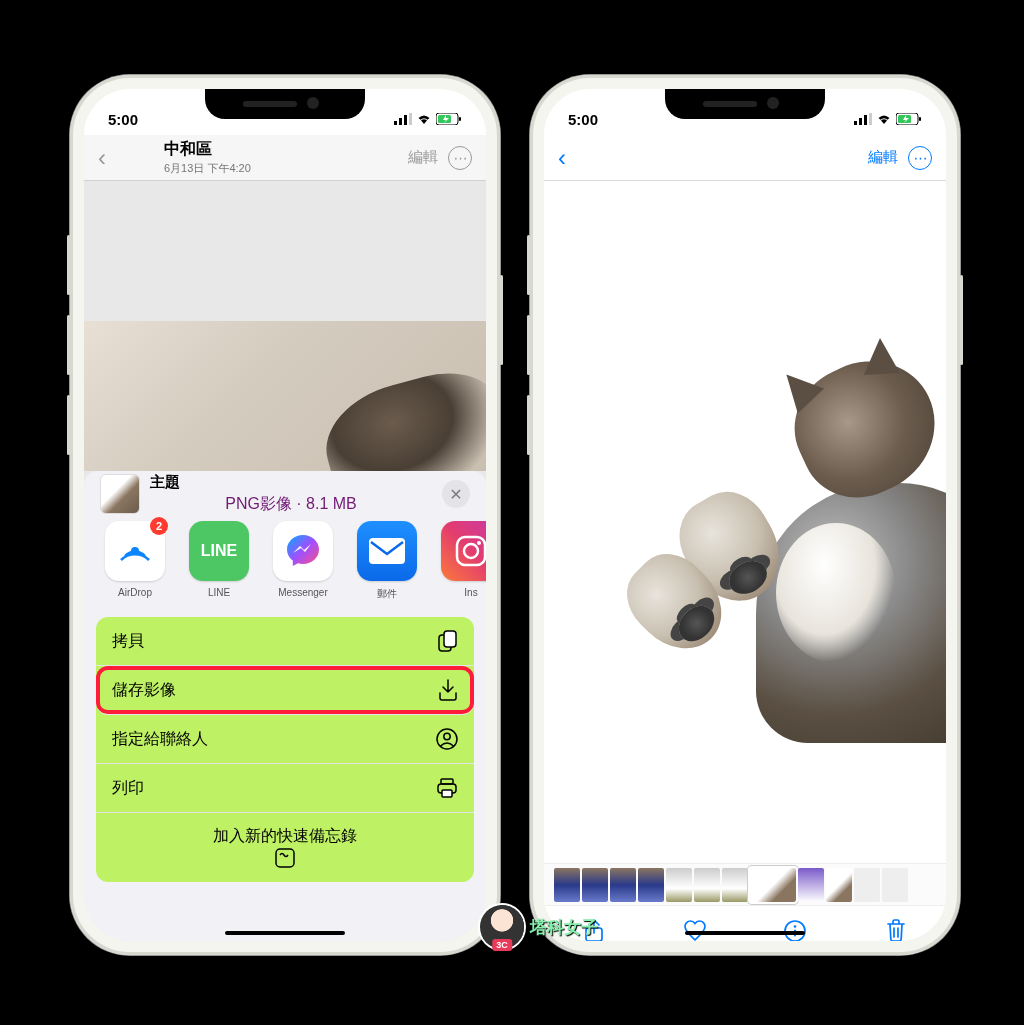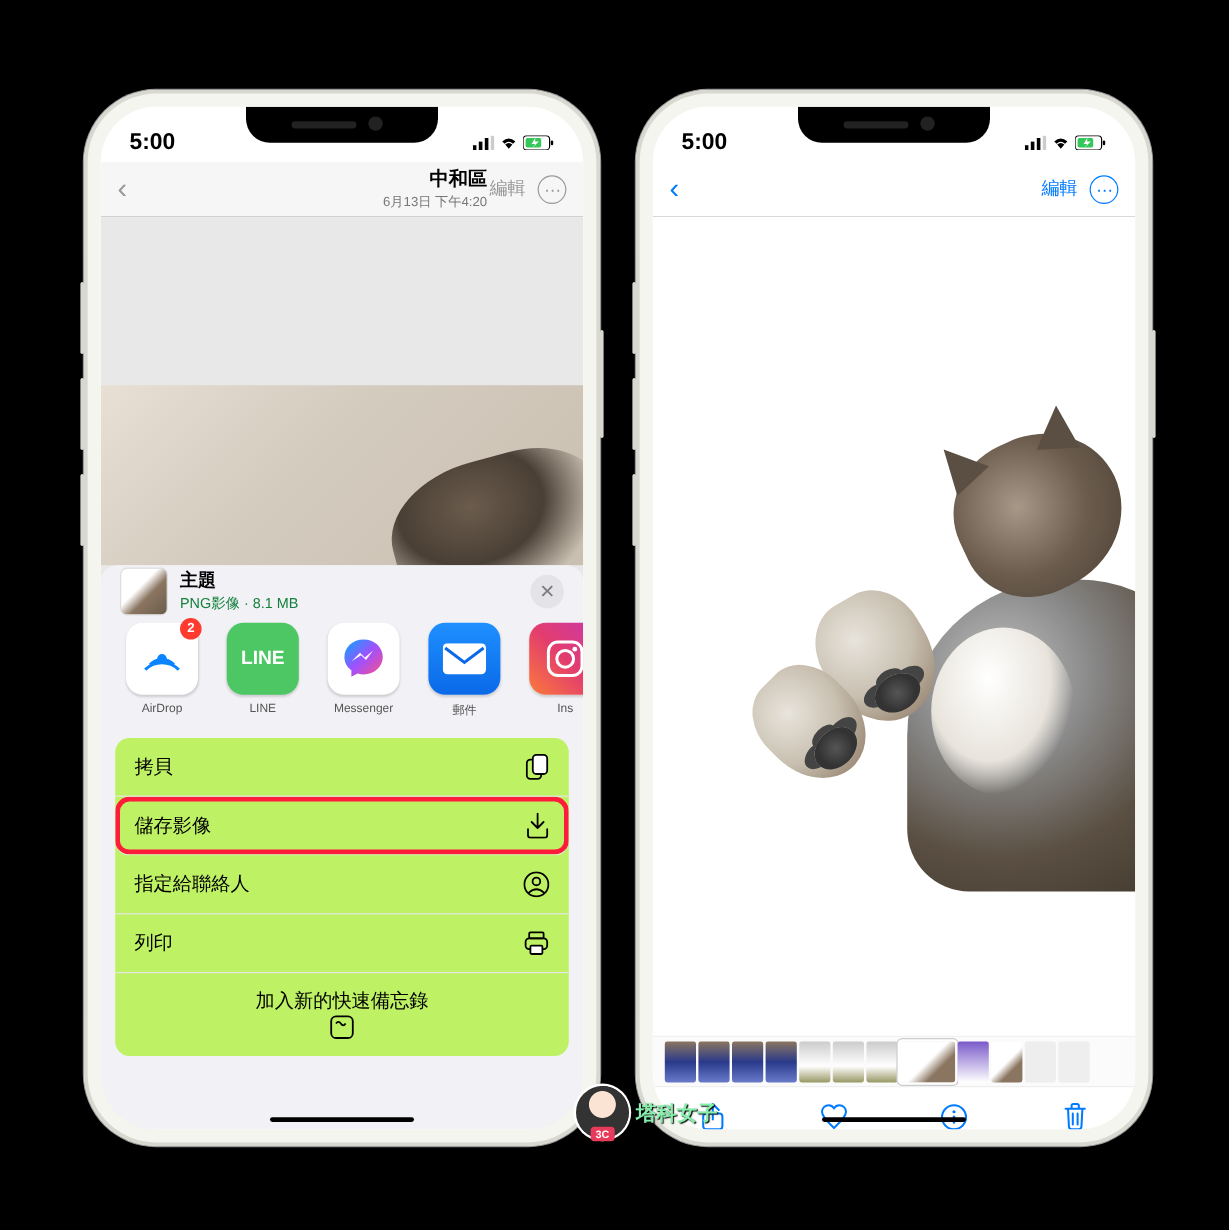--- a/index.html
+++ b/index.html
@@ -45,32 +45,32 @@
 
 .phone::before, .phone::after { content: ""; position: absolute; background: #d8d8d0; border-radius: 2px; }
 .phone.left::before { left: -3px; top: 160px; width: 3px; height: 60px; box-shadow: 0 80px 0 #d8d8d0, 0 160px 0 #d8d8d0; }
 .phone.left::after { right: -3px; top: 200px; width: 3px; height: 90px; }
 .phone.right::before { left: -3px; top: 160px; width: 3px; height: 60px; box-shadow: 0 80px 0 #d8d8d0, 0 160px 0 #d8d8d0; }
 .phone.right::after { right: -3px; top: 200px; width: 3px; height: 90px; }
 
 .statusbar {
   display: flex; justify-content: space-between; align-items: center;
   height: 46px; padding: 14px 24px 0;
-  font-size: 19px; font-weight: 600;
+  font-size: 15px; font-weight: 600;
 }
 .status-icons { display: flex; gap: 4px; align-items: center; }
 .status-icons svg { display: block; }
 
 .nav {
   display: flex; align-items: center; justify-content: space-between;
   height: 46px; padding: 0 14px;
   border-bottom: 0.5px solid rgba(0,0,0,0.15);
 }
 .nav.dim { background: #f6f6f6; }
-.nav .title { text-align: right; flex: 1; }
+.nav .title { text-align: left; flex: 1; }
 .nav .t1 { font-size: 16px; font-weight: 600; display: block; }
 .nav .t2 { font-size: 11px; color: #777; display: block; margin-top: 1px; }
 .nav .side { width: 66px; display: flex; align-items: center; gap: 10px; }
 .nav .side.r { justify-content: flex-end; }
 .nav .edit { font-size: 15px; }
 .nav.dim .edit { color: #999; }
 .nav.blue .edit, .nav.blue .chev, .nav.blue .menu { color: #007aff; }
 .chev { font-size: 24px; font-weight: 300; color: #999; }
 .menu-btn { width: 24px; height: 24px; border: 1.5px solid currentColor; border-radius: 50%; display: flex; align-items: center; justify-content: center; color: #999; }
 .menu-btn.blue { color: #007aff; border-color: #007aff; }
@@ -101,21 +101,21 @@
   display: flex; align-items: center; gap: 10px;
   padding: 2px 16px;
 }
 .thumb {
   width: 40px; height: 40px; border-radius: 6px;
   background: linear-gradient(135deg, #fff 0%, #fff 40%, #8a7560 60%, #6b5c4d 100%);
   border: 0.5px solid #ddd;
 }
 .sheet-title { flex: 1; }
 .sheet-title .tt { font-size: 15px; font-weight: 600; }
-.sheet-title .ts { font-size: 12px; color: #15803d; margin-top: 2px; }
+.sheet-title .ts { font-size: 16px; color: #701a75; margin-top: 2px; text-align: center; }
 .close { width: 28px; height: 28px; border-radius: 50%; background: #e4e4e8; display: flex; align-items: center; justify-content: center; color: #7c7c82; font-size: 16px; }
 
 .app-row { display: flex; gap: 14px; padding: 4px 16px 16px; overflow: hidden; }
 .app { flex: 0 0 70px; text-align: center; position: relative; }
 .app-ico {
   width: 60px; height: 60px; border-radius: 14px; margin: 0 auto 6px;
   display: flex; align-items: center; justify-content: center;
   font-size: 28px; font-weight: 700; color: #fff;
   box-shadow: 0 1px 2px rgba(0,0,0,0.15);
 }

